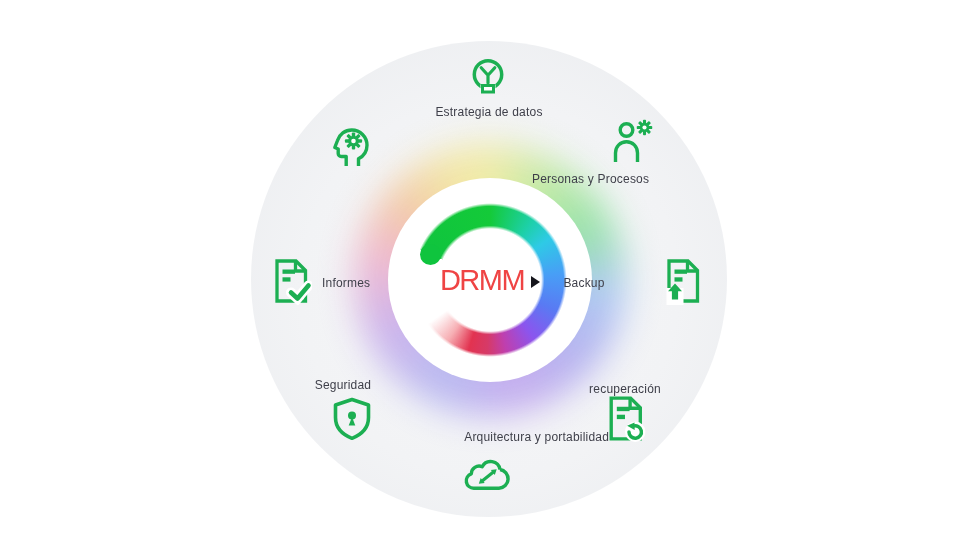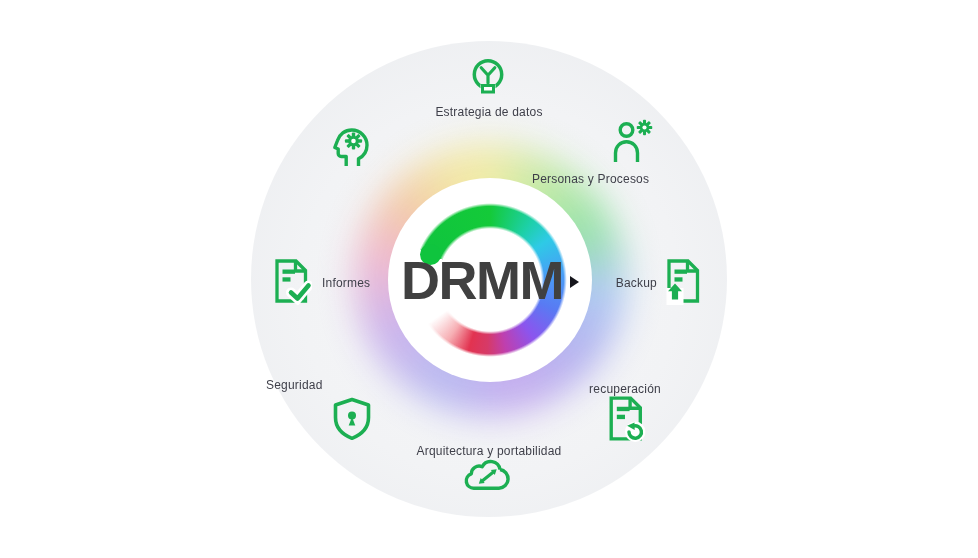--- a/index.html
+++ b/index.html
@@ -36,21 +36,21 @@
   }
   .ring-cap{
     position:absolute;left:420px;top:244px;width:21px;height:21px;border-radius:50%;
     background:#0fc43e;z-index:5;
   }
   .logo{
     position:absolute;left:388px;top:178px;width:204px;height:204px;
     display:flex;align-items:center;justify-content:center;z-index:6;
   }
   .logo-text{
-    font-size:54px;font-weight:700;letter-spacing:-1.5px;color:#404040;line-height:1;
+    font-size:29px;font-weight:400;letter-spacing:-1.5px;color:#ef4444;line-height:1;
   }
   .logo-arrow{
     display:inline-block;width:0;height:0;margin-left:7px;margin-top:3px;
     border-left:9px solid #15151b;border-top:6px solid transparent;border-bottom:6px solid transparent;
   }
   .lbl{
     position:absolute;font-size:12px;font-weight:500;color:#3e3f49;letter-spacing:.2px;
     white-space:nowrap;line-height:16px;z-index:7;
   }
   .icon{position:absolute;z-index:7;}
@@ -124,41 +124,41 @@
   <div class="lbl" style="left:322px;top:275px;text-align:right;">Informes</div>
 
   <svg class="icon" style="left:662px;top:257px;" width="42" height="48" viewBox="0 0 42 48">
     <path d="M7 4 H26 L35.5 13.5 V44 H7 Z" fill="none" stroke="#1caf52" stroke-width="3.3"></path>
     <path d="M25.5 4.5 V14 H35" fill="none" stroke="#1caf52" stroke-width="3.3"></path>
     <rect x="12.5" y="12.5" width="12.5" height="4.3" fill="#1caf52"></rect>
     <rect x="12.5" y="20.3" width="8" height="4.3" fill="#1caf52"></rect>
     <rect x="4.5" y="31" width="17" height="17" fill="#ffffff"></rect>
     <path d="M13 26.5 L20 34.2 H16.1 V42.5 H9.9 V34.2 H6 Z" fill="#1caf52"></path>
   </svg>
-  <div class="lbl" style="left:537px;top:275px;width:120px;text-align:right;">Backup</div>
+  <div class="lbl" style="left:524px;top:275px;width:120px;text-align:center;">Backup</div>
 
-  <div class="lbl" style="left:266px;top:377px;width:200px;">Seguridad</div>
+  <div class="lbl" style="left:243px;top:377px;width:200px;text-align:center;">Seguridad</div>
   <svg class="icon" style="left:330px;top:395px;" width="44" height="48" viewBox="0 0 44 48">
     <path d="M22 4.5 L38.5 10 V22.5 C38.5 32.8 31.6 39.5 22 43.3 C12.4 39.5 5.5 32.8 5.5 22.5 V10 Z" fill="none" stroke="#1caf52" stroke-width="3.6" stroke-linejoin="round"></path>
     <circle cx="22" cy="20.5" r="4" fill="#1caf52"></circle>
     <path d="M22 22 L18.7 30.5 H25.3 Z" fill="#1caf52"></path>
   </svg>
 
   <div class="lbl" style="left:525px;top:381px;width:200px;text-align:center;">recuperación</div>
   <svg class="icon" style="left:604px;top:394px;" width="43" height="49" viewBox="0 0 42 48">
     <path d="M7 4 H26 L35.5 13.5 V44 H7 Z" fill="none" stroke="#1caf52" stroke-width="3.3"></path>
     <path d="M25.5 4.5 V14 H35" fill="none" stroke="#1caf52" stroke-width="3.3"></path>
     <rect x="12.5" y="12.5" width="12.5" height="4.3" fill="#1caf52"></rect>
     <rect x="12.5" y="20.3" width="8" height="4.3" fill="#1caf52"></rect>
     <circle cx="30.5" cy="37" r="10" fill="#ffffff"></circle>
     <path d="M28.4 31.5 A6.1 6.1 0 1 1 24.4 37.2" fill="none" stroke="#1caf52" stroke-width="3.4" stroke-linecap="round"></path>
     <path d="M22.6 31.2 L29.8 27.9 L30 35.3 Z" fill="#1caf52"></path>
   </svg>
 
-  <div class="lbl" style="left:369px;top:443px;width:240px;text-align:center;">Arquitectura y portabilidad</div>
+  <div class="lbl" style="left:369px;top:429px;width:240px;text-align:right;">Arquitectura y portabilidad</div>
   <svg class="icon" style="left:459px;top:450px;" width="58" height="47" viewBox="0 0 58 47">
     <path d="M41 19.5 A9.5 9.5 0 0 0 23.2 16.7 A7.8 7.8 0 0 0 12.3 23.8 A7.4 7.4 0 0 0 14.9 38.2 H40 A9.4 9.4 0 0 0 41 19.5" fill="none" stroke="#1caf52" stroke-width="3.4" stroke-linejoin="round"></path>
     <path d="M22.5 31.5 L35 21.5" fill="none" stroke="#1caf52" stroke-width="3.2"></path>
     <path d="M19.8 33.7 L25.7 33.1 L21.7 28.1 Z" fill="#1caf52"></path>
     <path d="M37.7 19.3 L35.8 24.9 L31.8 19.9 Z" fill="#1caf52"></path>
   </svg>
 
 </div>
 
 </body></html>

